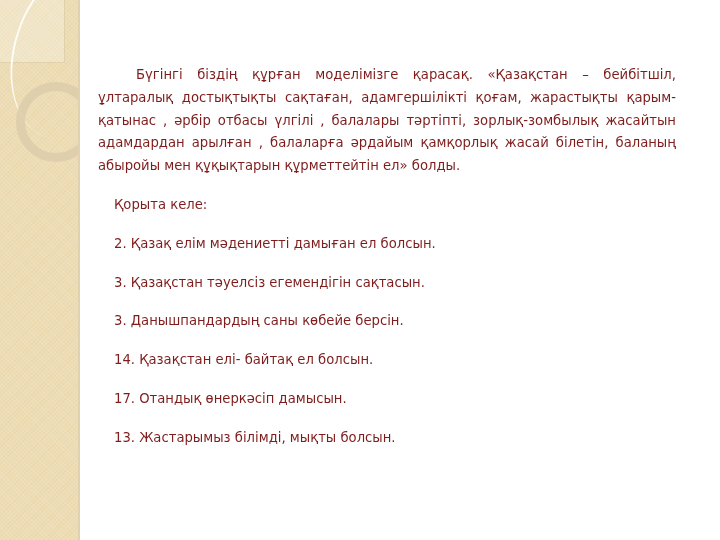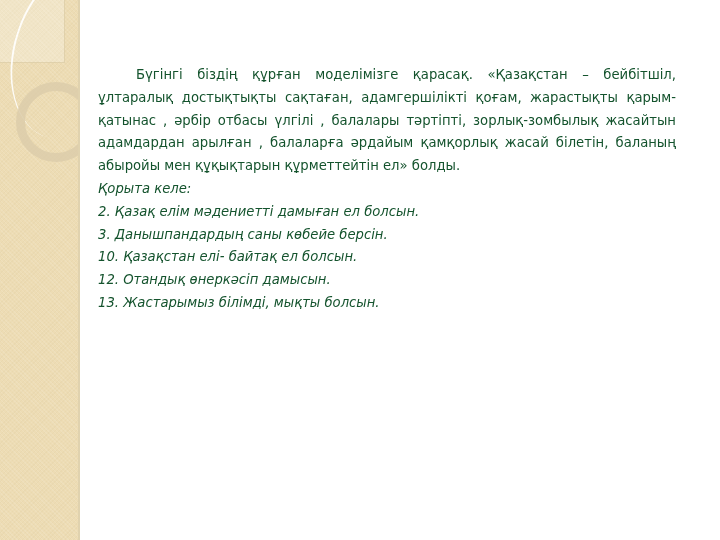--- a/index.html
+++ b/index.html
@@ -34,38 +34,39 @@
       transform: rotate(18deg);
     }
     .deco-ring {
       position: absolute; left: 16px; top: 82px; width: 80px; height: 80px;
       border-radius: 50%;
       border: 9px solid rgba(220,205,170,0.85);
       box-sizing: border-box;
     }
     .content {
       position: absolute; left: 98px; top: 64px; width: 578px;
-      color: #14532d; font-size: 13.2px; line-height: 22.8px;
+      color: #7f1d1d; font-size: 13.2px; line-height: 22.8px;
     }
     .para {
       margin: 0; text-align: justify; text-indent: 38px;
     }
-    .line { margin: 0; white-space: nowrap; font-style: italic; }
+    .line { margin: 16px; white-space: nowrap; }
   </style>
 </head>
 <body>
 
 <div class="sidebar">
   <div class="deco-square"></div>
   <div class="deco-arc"></div>
   <div class="deco-ring"></div>
 </div>
 <div class="sidebar-edge"></div>
 
 <div class="content">
   <p class="para">Бүгінгі біздің құрған моделімізге қарасақ. «Қазақстан – бейбітшіл, ұлтаралық достықтықты сақтаған, адамгершілікті қоғам, жарастықты қарым-қатынас , әрбір отбасы үлгілі , балалары тәртіпті, зорлық-зомбылық жасайтын адамдардан арылған , балаларға әрдайым қамқорлық жасай білетін, баланың абыройы мен құқықтарын құрметтейтін ел» болды.</p>
   <p class="line">Қорыта келе:</p>
   <p class="line">2. Қазақ елім мәдениетті дамыған ел болсын.</p>
+  <p class="line">3. Қазақстан тәуелсіз егемендігін сақтасын.</p>
   <p class="line">3. Данышпандардың саны көбейе берсін.</p>
-  <p class="line">10. Қазақстан елі- байтақ ел болсын.</p>
-  <p class="line">12. Отандық өнеркәсіп дамысын.</p>
+  <p class="line">14. Қазақстан елі- байтақ ел болсын.</p>
+  <p class="line">17. Отандық өнеркәсіп дамысын.</p>
   <p class="line">13. Жастарымыз білімді, мықты болсын.</p>
 </div>
 
 </body></html>

